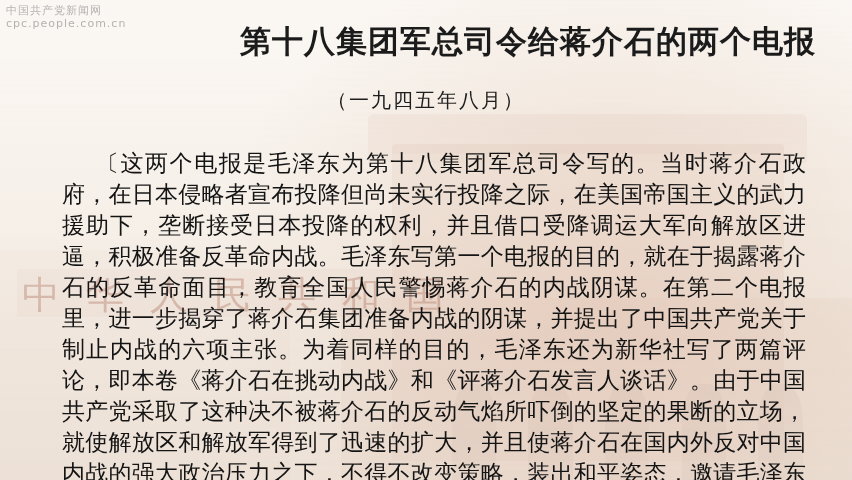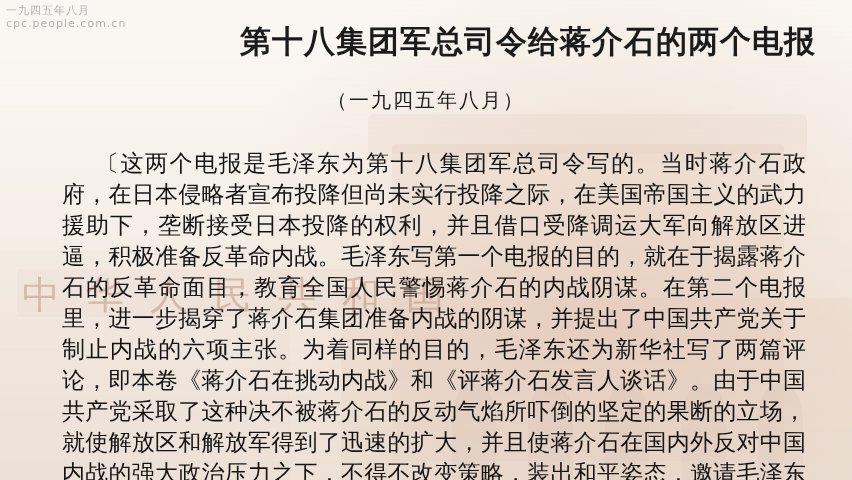--- a/index.html
+++ b/index.html
@@ -186,21 +186,21 @@
     <div class="arch a2"></div>
     <div class="arch a3"></div>
     <div class="arch a4"></div>
     <div class="arch a5"></div>
     <div class="haze"></div>
   </div>
 
   <div class="watermark">中华人民共和国</div>
 
   <div class="site-stamp">
-    <div>一九四五年八月</div>
+    <div>中国共产党新闻网</div>
     <div>cpc.people.com.cn</div>
   </div>
 
   <div class="content">
     <h1 class="doc-title">第十八集团军总司令给蒋介石的两个电报</h1>
     <div class="doc-subtitle">（一九四五年八月）</div>
     <p class="body-text">〔这两个电报是毛泽东为第十八集团军总司令写的。当时蒋介石政府，在日本侵略者宣布投降但尚未实行投降之际，在美国帝国主义的武力援助下，垄断接受日本投降的权利，并且借口受降调运大军向解放区进逼，积极准备反革命内战。毛泽东写第一个电报的目的，就在于揭露蒋介石的反革命面目，教育全国人民警惕蒋介石的内战阴谋。在第二个电报里，进一步揭穿了蒋介石集团准备内战的阴谋，并提出了中国共产党关于制止内战的六项主张。为着同样的目的，毛泽东还为新华社写了两篇评论，即本卷《蒋介石在挑动内战》和《评蒋介石发言人谈话》。由于中国共产党采取了这种决不被蒋介石的反动气焰所吓倒的坚定的果断的立场，就使解放区和解放军得到了迅速的扩大，并且使蒋介石在国内外反对中国内战的强大政治压力之下，不得不改变策略，装出和平姿态，邀请毛泽东到重庆举行和平谈判。〕</p>
   </div>
 
 </div>

